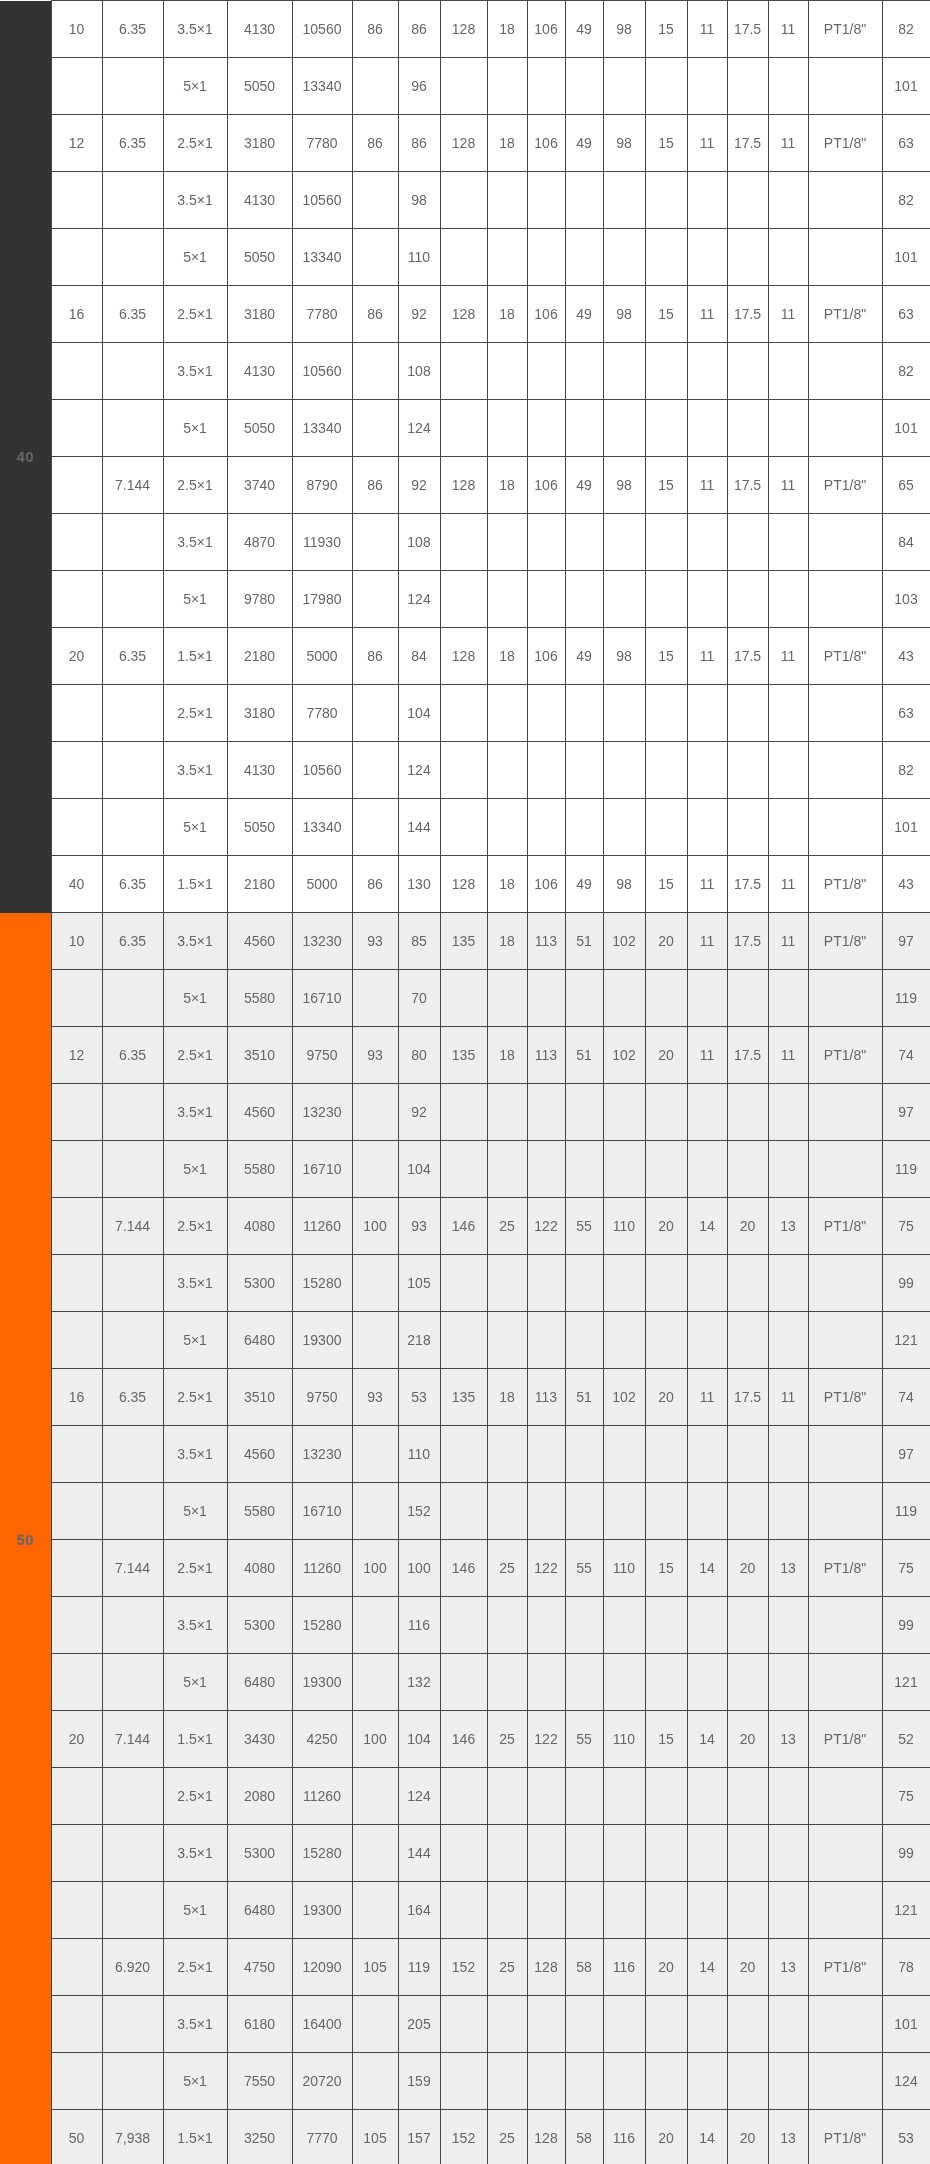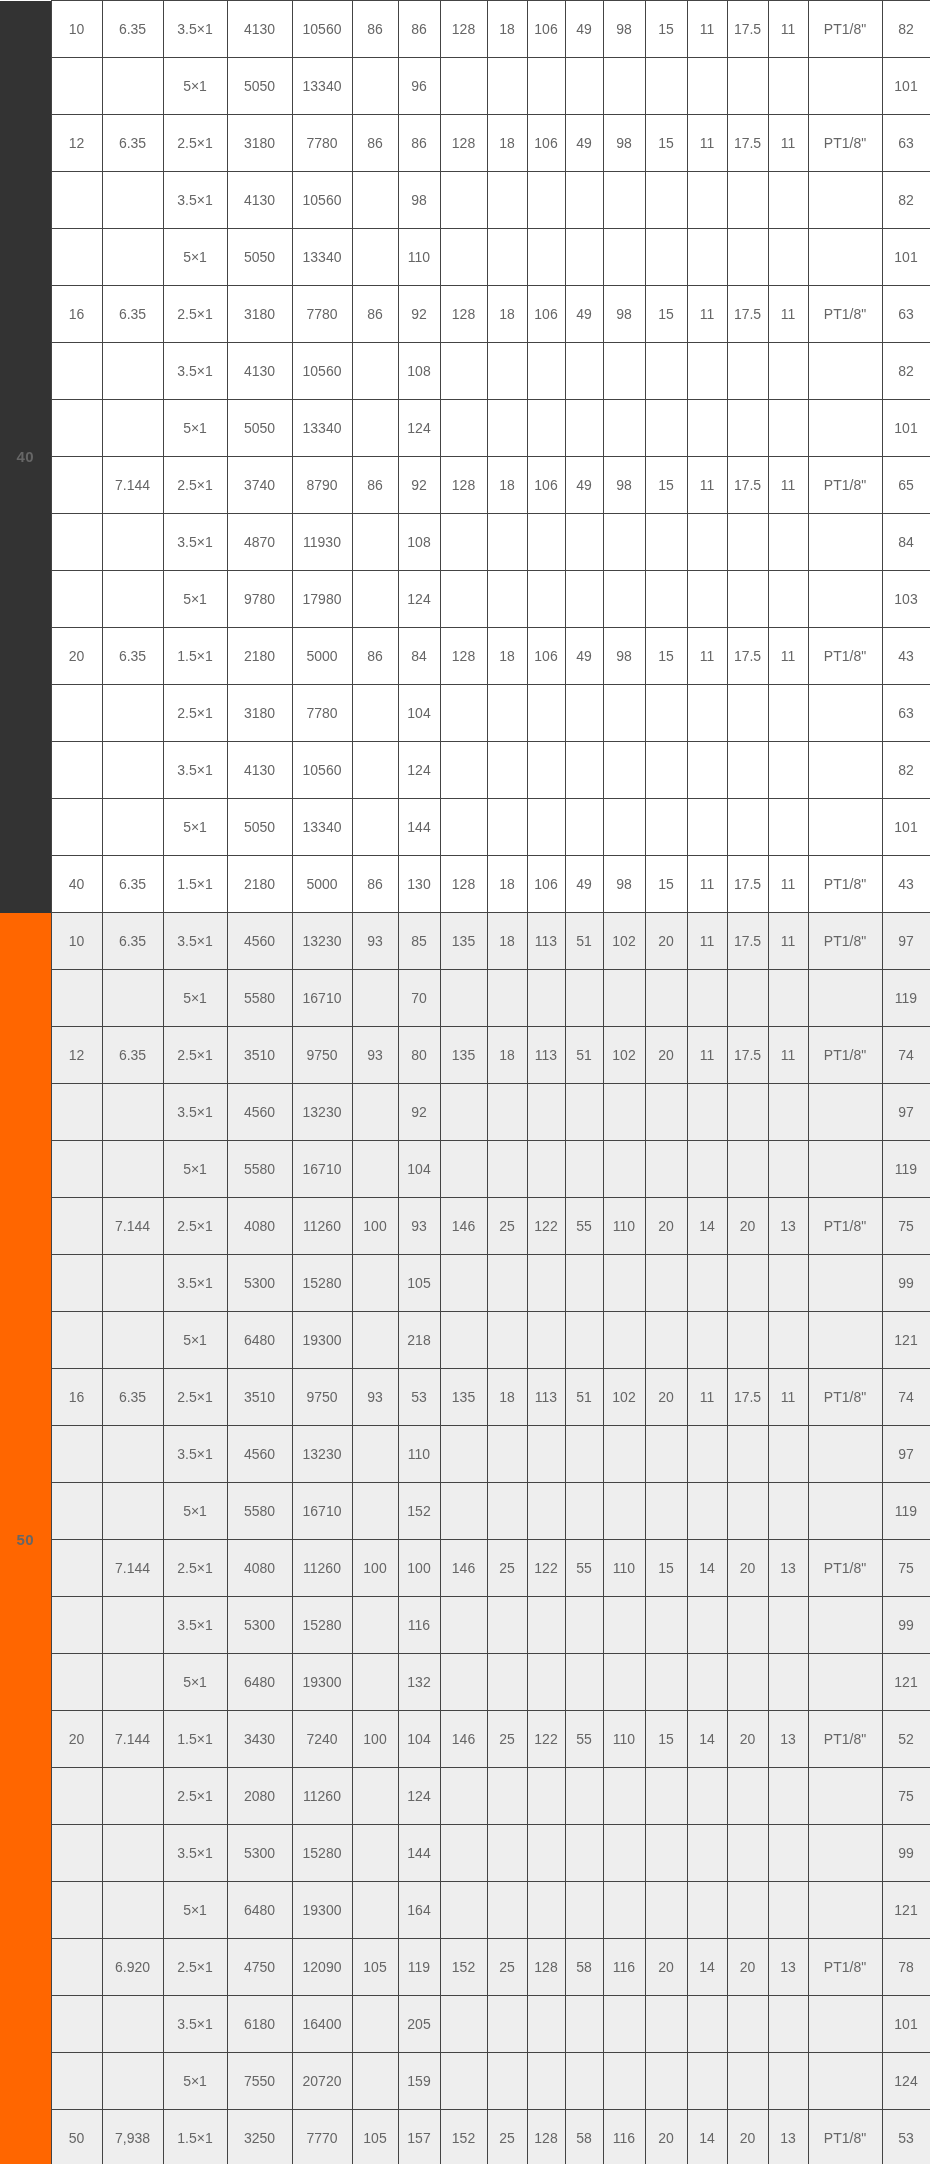--- a/index.html
+++ b/index.html
@@ -668,21 +668,21 @@
         <td class="cell" data-name="table-cell" style="background: rgb(238, 238, 238);"></td>
         <td class="cell" data-name="table-cell" style="background: rgb(238, 238, 238);"></td>
         <td class="cell" data-name="table-cell" style="background: rgb(238, 238, 238);"></td>
         <td class="cell" data-name="table-cell" style="background: rgb(238, 238, 238);">121</td>
       </tr>
       <tr data-name="table-row" style="height: 57px;">
         <td class="cell" data-name="table-cell" style="background: rgb(238, 238, 238);">20</td>
         <td class="cell" data-name="table-cell" style="background: rgb(238, 238, 238);">7.144</td>
         <td class="cell" data-name="table-cell" style="background: rgb(238, 238, 238);">1.5×1</td>
         <td class="cell" data-name="table-cell" style="background: rgb(238, 238, 238);">3430</td>
-        <td class="cell" data-name="table-cell" style="background: rgb(238, 238, 238);">7240</td>
+        <td class="cell" data-name="table-cell" style="background: rgb(238, 238, 238);">4250</td>
         <td class="cell" data-name="table-cell" style="background: rgb(238, 238, 238);">100</td>
         <td class="cell" data-name="table-cell" style="background: rgb(238, 238, 238);">104</td>
         <td class="cell" data-name="table-cell" style="background: rgb(238, 238, 238);">146</td>
         <td class="cell" data-name="table-cell" style="background: rgb(238, 238, 238);">25</td>
         <td class="cell" data-name="table-cell" style="background: rgb(238, 238, 238);">122</td>
         <td class="cell" data-name="table-cell" style="background: rgb(238, 238, 238);">55</td>
         <td class="cell" data-name="table-cell" style="background: rgb(238, 238, 238);">110</td>
         <td class="cell" data-name="table-cell" style="background: rgb(238, 238, 238);">15</td>
         <td class="cell" data-name="table-cell" style="background: rgb(238, 238, 238);">14</td>
         <td class="cell" data-name="table-cell" style="background: rgb(238, 238, 238);">20</td>

